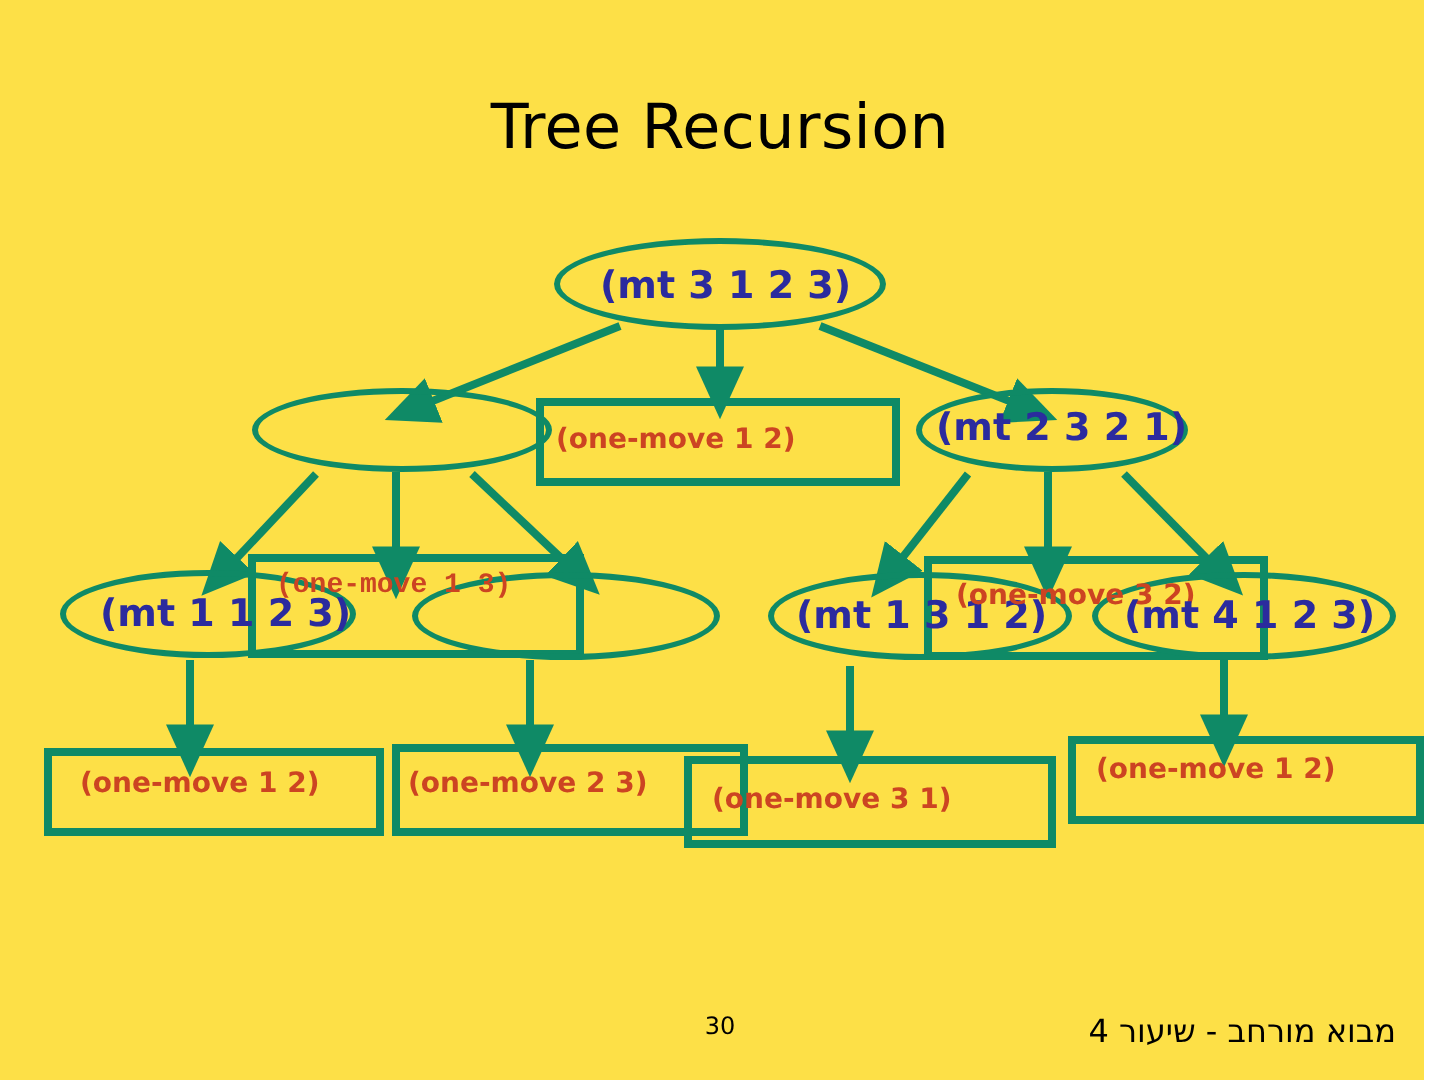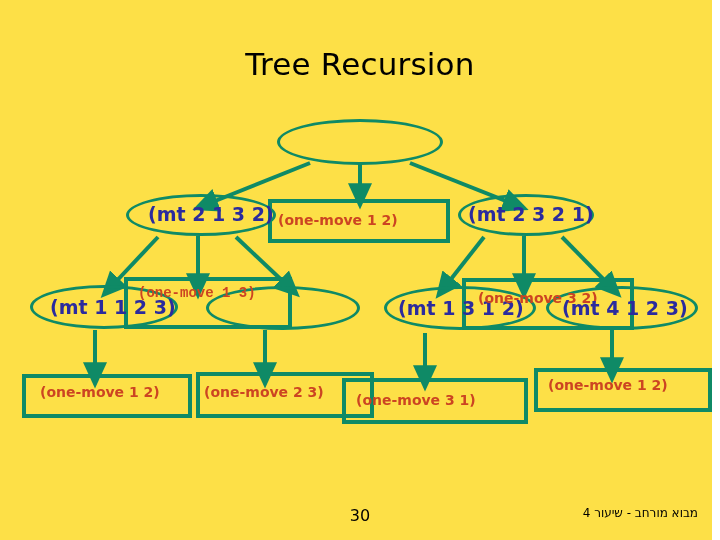--- a/index.html
+++ b/index.html
@@ -73,28 +73,28 @@
     pointer-events: none;
   }
 
   
   #footer-page {
     position: absolute;
     left: 0;
     top: 506px;
     width: 720px;
     text-align: center;
-    font-size: 16px;
+    font-size: 12px;
     color: #000000;
   }
   #footer-course {
     position: absolute;
     right: 14px;
     top: 506px;
-    font-size: 12px;
+    font-size: 16px;
     color: #000000;
     direction: rtl;
     text-align: right;
   }
 </style>
 </head>
 <body>
 
 <div id="slide">
 
@@ -139,22 +139,22 @@
   <div class="ellipse" style="left:206px; top:286px; width:154px; height:44px;"></div>
   <div class="ellipse" style="left:384px; top:286px; width:152px; height:44px;"></div>
   <div class="rect" style="left:462px; top:278px; width:172px; height:52px;"></div>
   <div class="ellipse" style="left:546px; top:286px; width:152px; height:44px;"></div>
 
   <div class="rect" style="left:22px; top:374px; width:170px; height:44px;"></div>
   <div class="rect" style="left:196px; top:372px; width:178px; height:46px;"></div>
   <div class="rect" style="left:342px; top:378px; width:186px; height:46px;"></div>
   <div class="rect" style="left:534px; top:368px; width:178px; height:44px;"></div>
 
+  <div class="node node-mt" style="left:300px; top:134px;">(mt 3 1 2 3)</div>
 
-  <div class="node node-mt" style="left:148px; top:205px;">(mt 2 1 3 2)</div>
   <div class="node node-move" style="left:278px; top:213px;">(one-move 1 2)</div>
   <div class="node node-mt" style="left:468px; top:205px;">(mt 2 3 2 1)</div>
 
   <div class="node node-mt" style="left:50px; top:298px;">(mt 1 1 2 3)</div>
   <div class="node node-move" style="left:138px; top:286px;font-family:Liberation Mono, monospace;">(one-move 1 3)</div>
   <div class="node node-mt" style="left:398px; top:299px;">(mt 1 3 1 2)</div>
   <div class="node node-move" style="left:478px; top:291px;">(one-move 3 2)</div>
   <div class="node node-mt" style="left:562px; top:299px;">(mt 4 1 2 3)</div>
 
   <div class="node node-move" style="left:40px; top:385px;">(one-move 1 2)</div>

